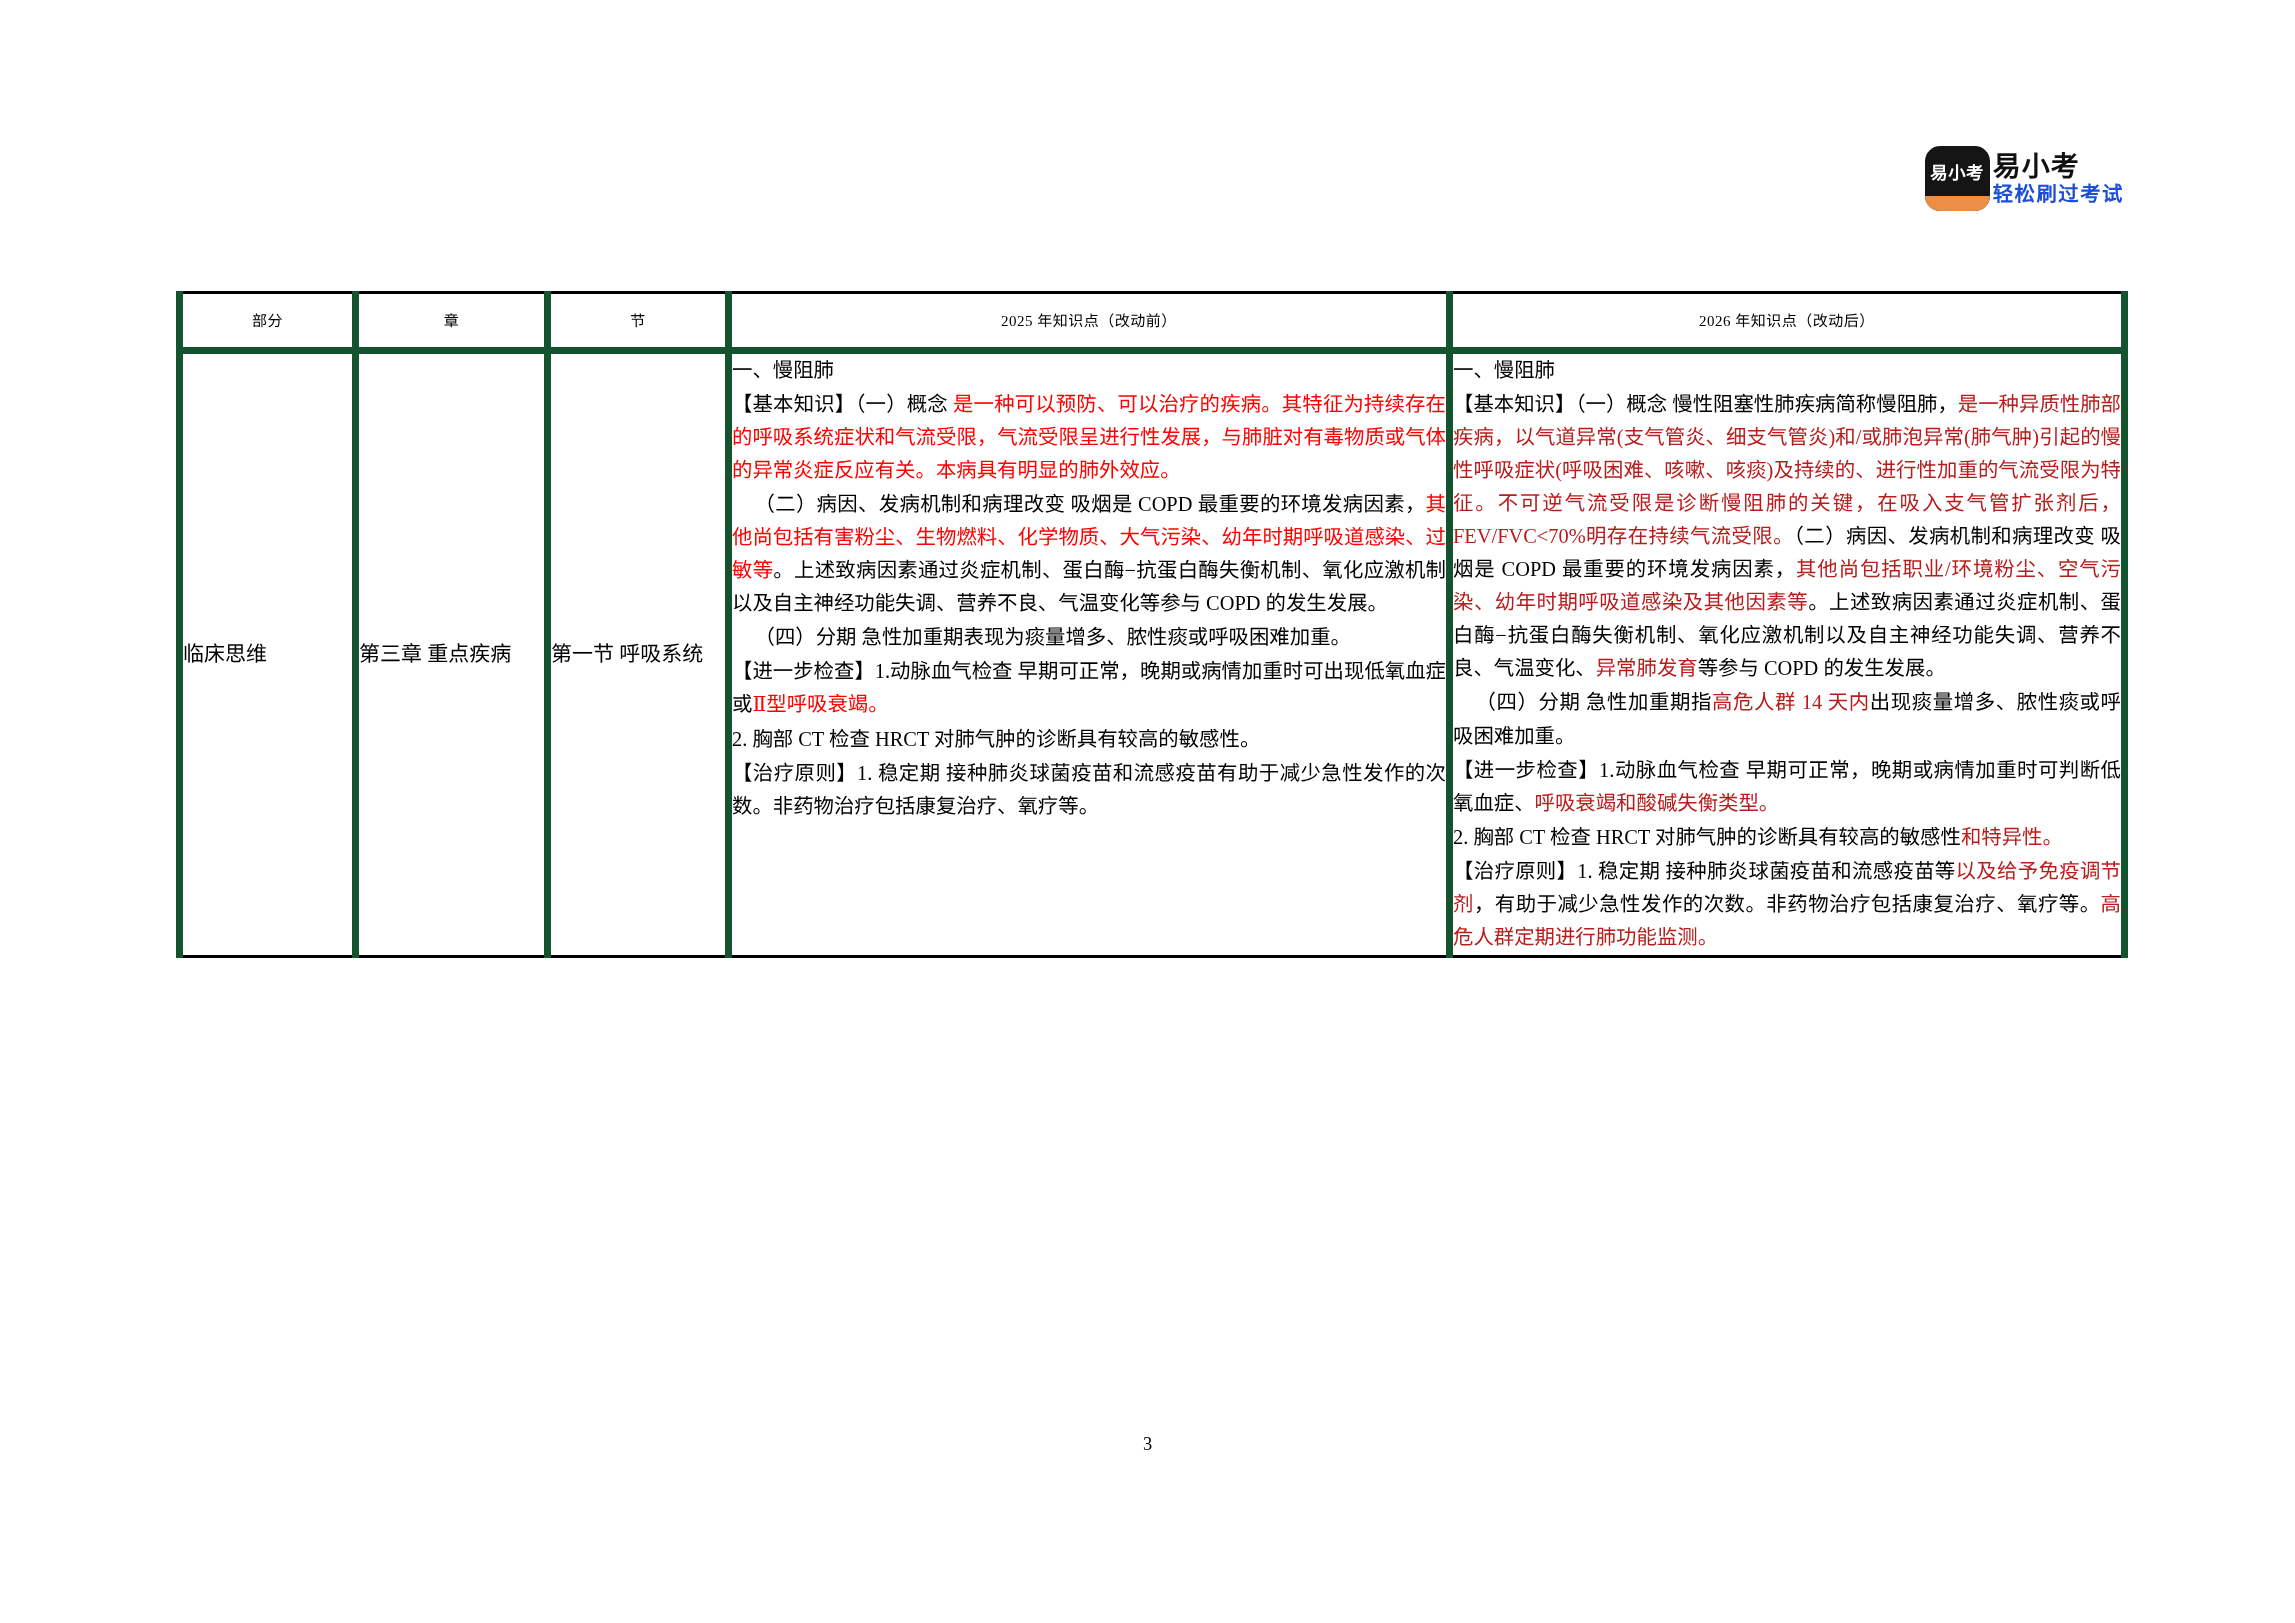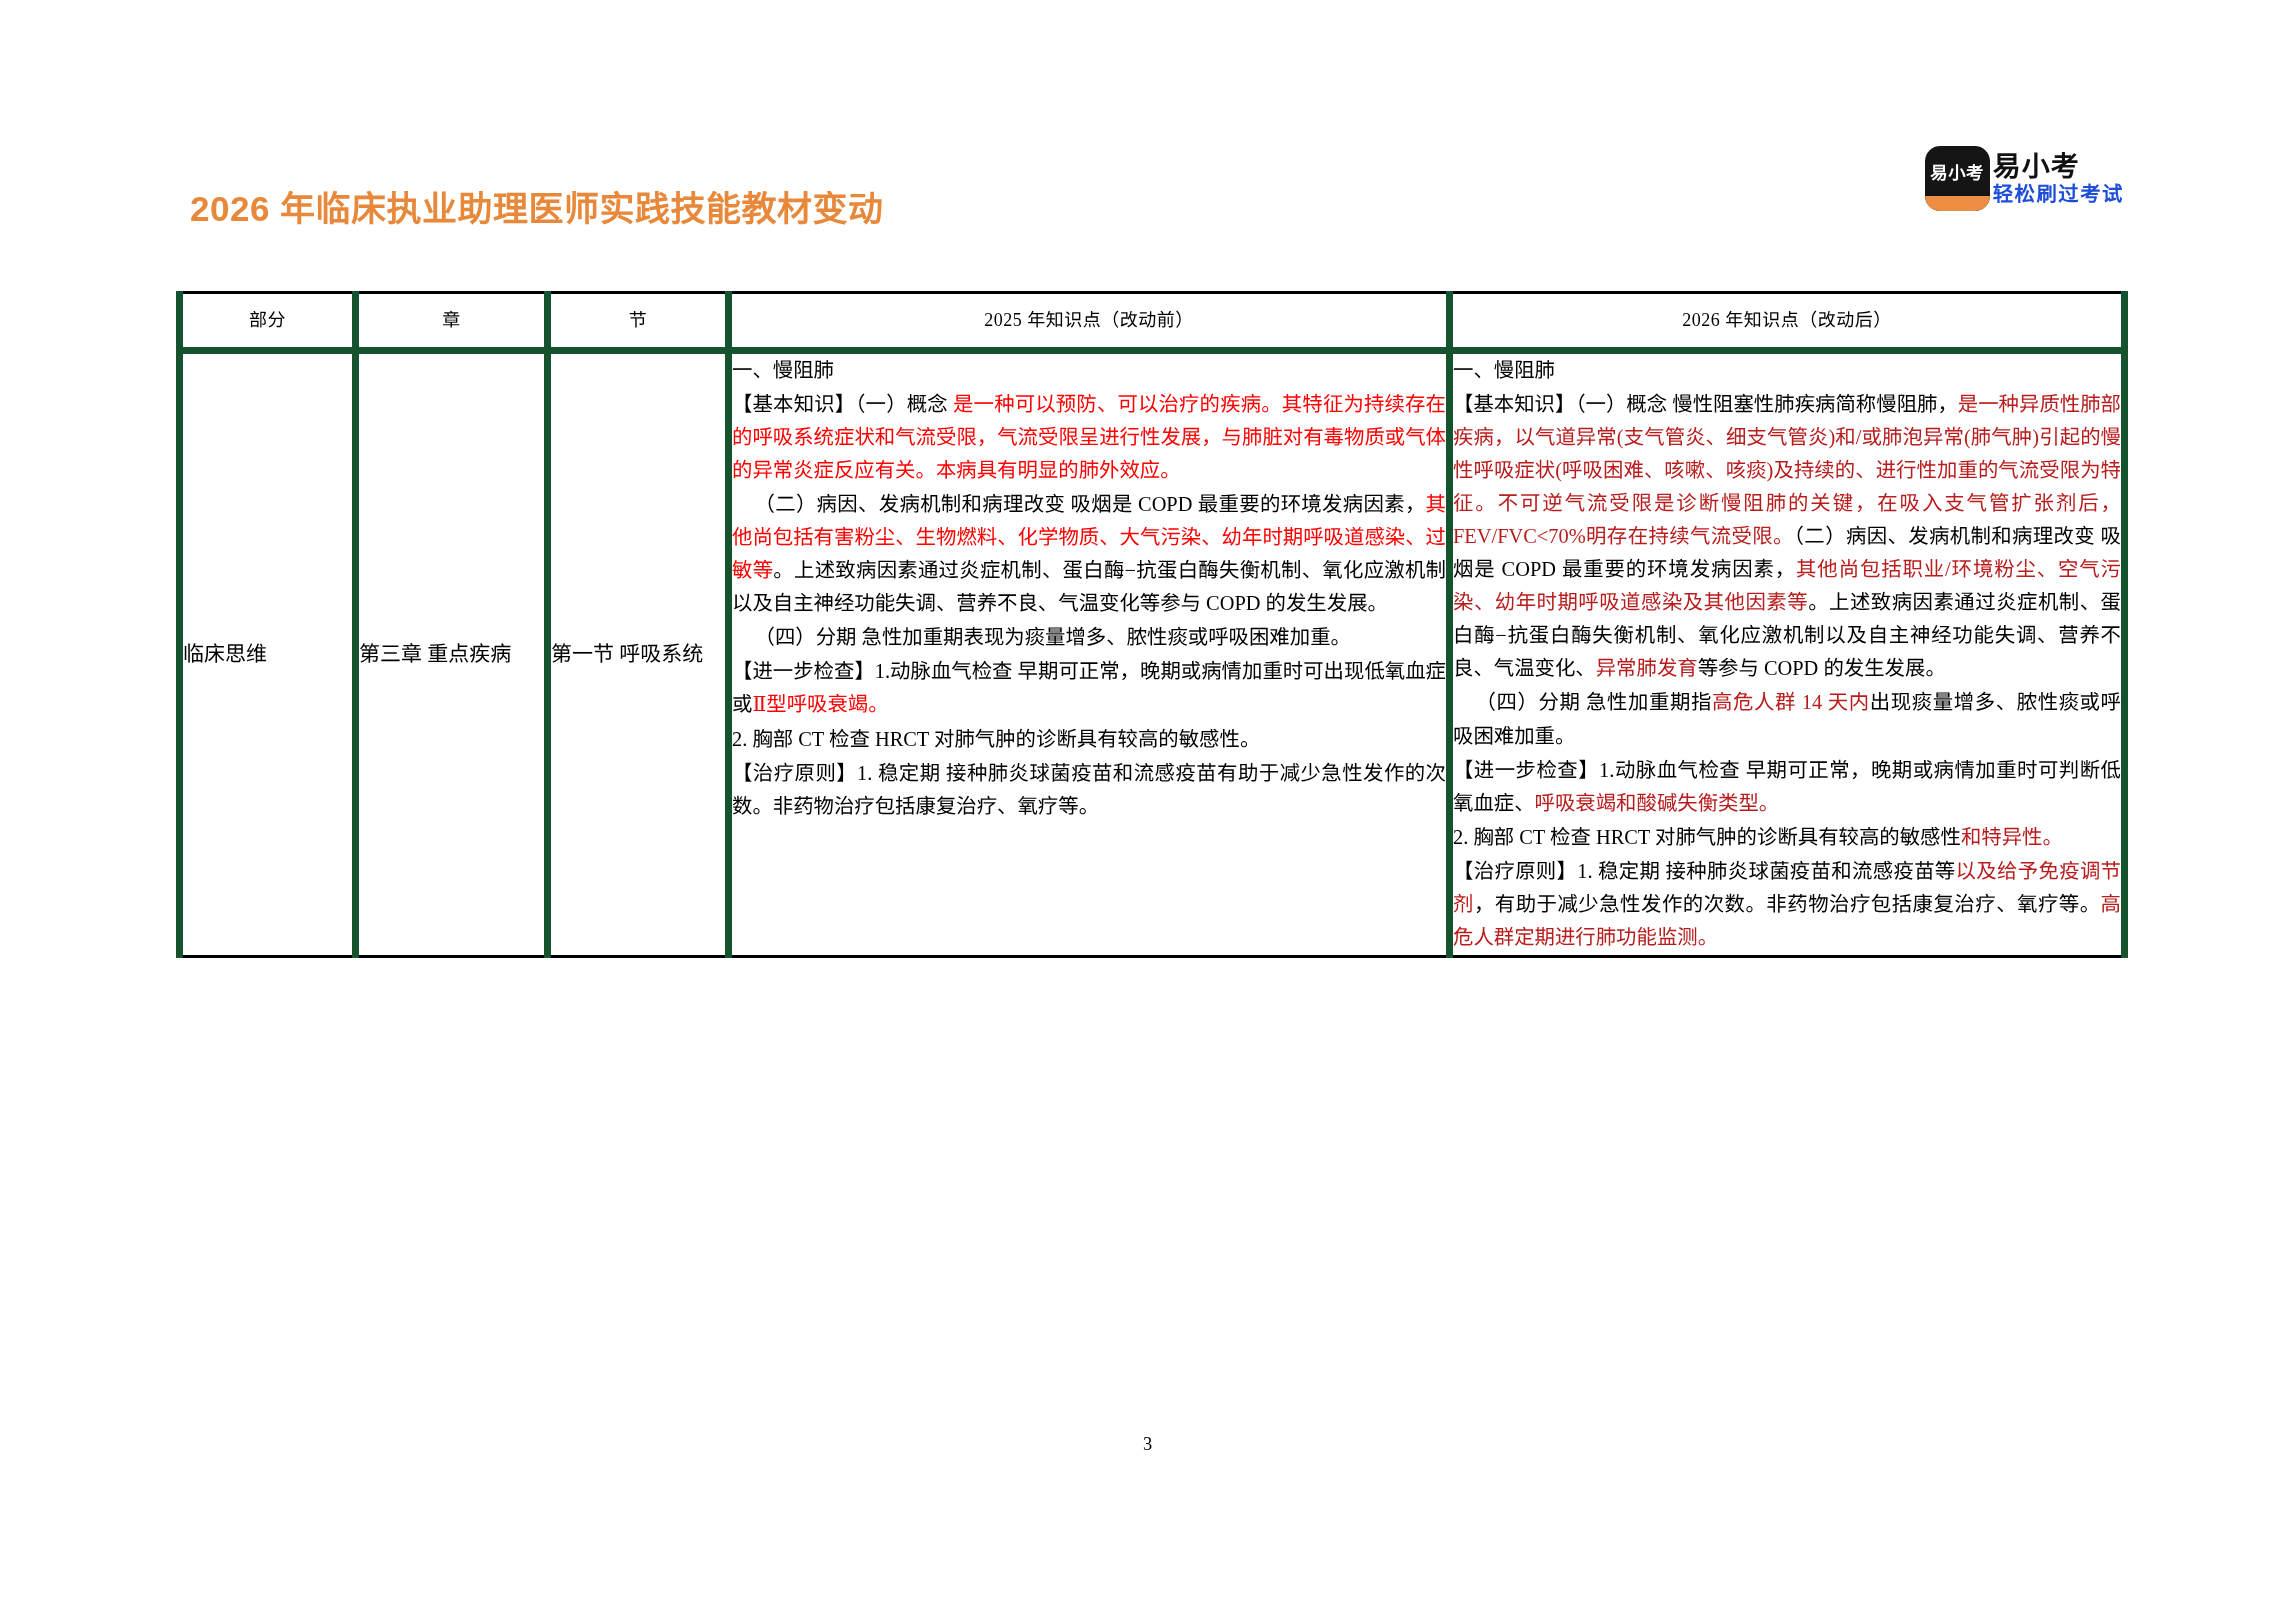--- a/index.html
+++ b/index.html
@@ -135,21 +135,21 @@
   .col-part  { width: 176px; }
   .col-chap  { width: 192px; }
   .col-sect  { width: 181px; }
   .col-2025  { width: 721px; }
   .col-2026  { width: 675px; }
 
   .th-cell {
     height: 53px;
     text-align: center;
     vertical-align: middle !important;
-    font-size: 18px;
+    font-size: 15px;
     line-height: 1.2;
     color: #000000;
     letter-spacing: 0.5px;
   }
 
   .cell-pad {
     padding: 12.3px 11.2px 12.3px 13.3px;
   }
 
   .label-cell {
@@ -195,21 +195,20 @@
     font-family: "Liberation Serif", "DejaVu Serif", serif;
   }
 </style>
 </head>
 <body>
 
 <div class="page">
 
   <div class="header-zone">
 
-    <div class="doc-title">2026 年临床执业助理医师实践技能教材变动</div>
 
     <div class="brand">
       <div class="brand-mark">
         <div class="mark-text">易小考</div>
         <div class="mark-stripe"></div>
       </div>
       <div class="brand-words">
         <div class="brand-name">易小考</div>
         <div class="brand-tagline">轻松刷过考试</div>
       </div>

